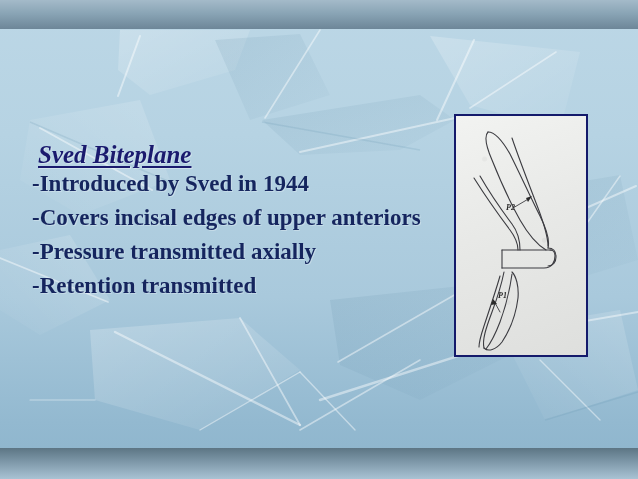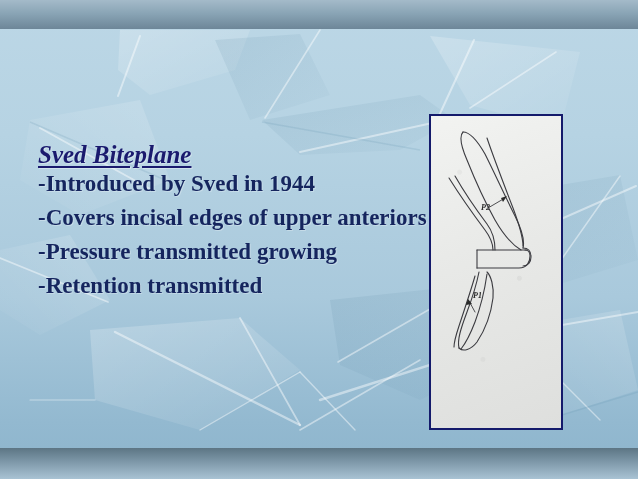--- a/index.html
+++ b/index.html
@@ -57,40 +57,40 @@
     color: #1a1a6e;
     text-decoration: underline;
     text-underline-offset: 3px;
     letter-spacing: 0px;
     white-space: nowrap;
     text-shadow: 1px 1px 0 rgba(255,255,255,0.35);
     margin-top: 44px;
   }
   .bullets {
     position: absolute;
-    left: 38px;
+    left: 32px;
     top: 167px;
     width: 410px;
   }
   .bullet {
     font-size: 23px;
     font-weight: bold;
     color: #15255e;
     line-height: 34px;
     white-space: nowrap;
     text-shadow: 1px 1px 0 rgba(255,255,255,0.28);
   }
 
   
   .figure-frame {
     position: absolute;
-    left: 429px;
+    left: 454px;
     top: 114px;
     width: 134px;
-    height: 316px;
+    height: 243px;
     border: 2px solid #141a6b;
     background: #eab308;
     box-sizing: border-box;
     overflow: hidden;
   }
   .figure-paper {
     position: absolute;
     left: 0; top: 0;
     width: 100%; height: 100%;
     background:
@@ -172,21 +172,21 @@
   </svg>
 
   <div class="band-top"></div>
   <div class="band-bottom"></div>
 
   <div class="title">Sved Biteplane</div>
 
   <div class="bullets">
     <div class="bullet">-Introduced by Sved in 1944</div>
     <div class="bullet">-Covers incisal edges of upper anteriors</div>
-    <div class="bullet">-Pressure transmitted growing</div>
+    <div class="bullet">-Pressure transmitted axially</div>
     <div class="bullet">-Retention transmitted</div>
   </div>
 
   <div class="figure-frame">
     <div class="figure-paper"></div>
     <svg class="figure-svg" width="130" height="239" viewBox="0 0 130 239">
       <g fill="none" stroke="#3b3b40" stroke-width="1.1" stroke-linecap="round" stroke-linejoin="round">
 
         <path d="M32,16 C28,20 30,30 36,44 C44,64 54,86 64,104 C72,118 80,128 90,134"></path>
 

